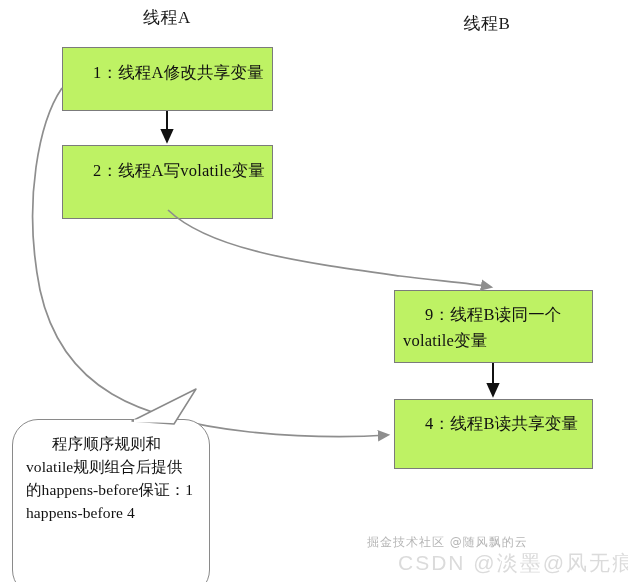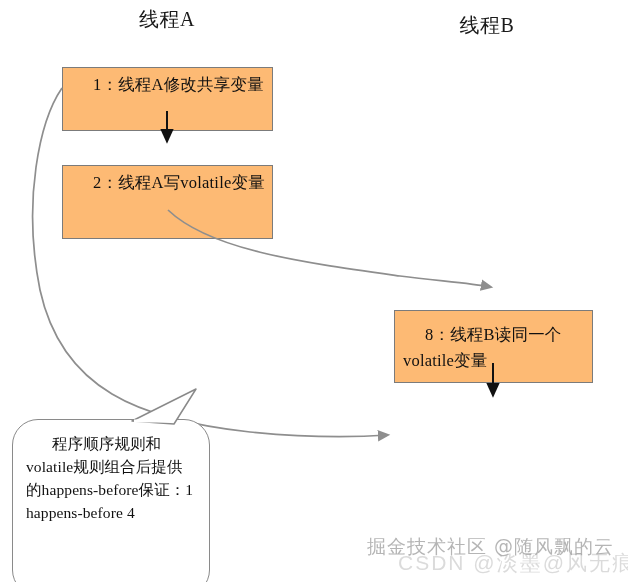--- a/index.html
+++ b/index.html
@@ -10,42 +10,41 @@
   #canvas {
     position: relative;
     width: 628px;
     height: 582px;
     background: #ffffff;
     overflow: hidden;
     font-family: "Liberation Serif", "DejaVu Serif", serif;
   }
   .thread-label {
     position: absolute;
-    font-size: 20px;
+    font-size: 17px;
     color: #1a1a1a;
     font-weight: 500;
     text-align: center;
     letter-spacing: 0.5px;
     white-space: nowrap;
   }
   #label-thread-a { left: 112px; top: 6px; width: 110px; }
   #label-thread-b { left: 432px; top: 12px; width: 110px; }
 
   .node-box {
     position: absolute;
     box-sizing: border-box;
     border: 1.6px solid #7b7b7b;
-    background: #fdba74;
+    background: #bef264;
     color: #101010;
     font-size: 16.5px;
     line-height: 1.55;
-    padding: 4px 6px 6px 8px;
+    padding: 12px 6px 6px 8px;
     text-indent: 22px;
     letter-spacing: 0.2px;
-    margin-top: 20px;
   }
   #box-1 { left: 62px;  top: 47px;  width: 211px; height: 64px; }
   #box-2 { left: 62px;  top: 145px; width: 211px; height: 74px; }
   #box-3 { left: 394px; top: 290px; width: 199px; height: 73px; padding-top: 11px; }
   #box-4 { left: 394px; top: 399px; width: 199px; height: 70px; padding-top: 11px; }
 
   .speech-bubble {
     position: absolute;
     left: 12px;
     top: 419px;
@@ -77,21 +76,21 @@
 
   .watermark {
     position: absolute;
     white-space: nowrap;
     pointer-events: none;
     user-select: none;
   }
   #watermark-juejin {
     left: 367px;
     top: 534px;
-    font-size: 19px;
+    font-size: 12px;
     font-family: "DejaVu Sans", sans-serif;
     color: rgba(120,120,120,0.55);
     letter-spacing: 1px;
     z-index: 6;
   }
   #watermark-csdn {
     left: 398px;
     top: 549px;
     font-size: 21px;
     font-family: "Liberation Sans", sans-serif;
@@ -126,22 +125,23 @@
     <path d="M 168 210 C 210 250, 300 262, 400 276 C 440 281, 470 283, 491 287" fill="none" stroke="#8e8e8e" stroke-width="1.7" marker-end="url(#arrow-gray)"></path>
 
     <path d="M 62 88 C 40 120, 22 200, 40 290 C 62 390, 140 420, 250 432
              C 320 439, 360 437, 388 435" fill="none" stroke="#8e8e8e" stroke-width="1.7" marker-end="url(#arrow-gray)"></path>
   </svg>
 
   <div class="node-box" id="box-1">1：线程A修改共享变量</div>
 
   <div class="node-box" id="box-2">2：线程A写volatile变量</div>
 
-  <div class="node-box" id="box-3">8：线程B读同一个volatile变量</div>
+  <div class="node-box" id="box-3">9：线程B读同一个volatile变量</div>
 
+  <div class="node-box" id="box-4">4：线程B读共享变量</div>
 
   <div class="speech-bubble">程序顺序规则和volatile规则组合后提供的happens-before保证：1 happens-before 4</div>
 
   <svg class="overlay" id="bubble-tail-layer" viewBox="0 0 628 582">
     <path d="M 132 421 L 196 389 L 174 424 Z" fill="#ffffff" stroke="#8a8a8a" stroke-width="1.5" stroke-linejoin="round"></path>
     <path d="M 134 421 L 173 421" stroke="#ffffff" stroke-width="3"></path>
   </svg>
 
   <div class="watermark" id="watermark-juejin">掘金技术社区 @随风飘的云</div>
 

